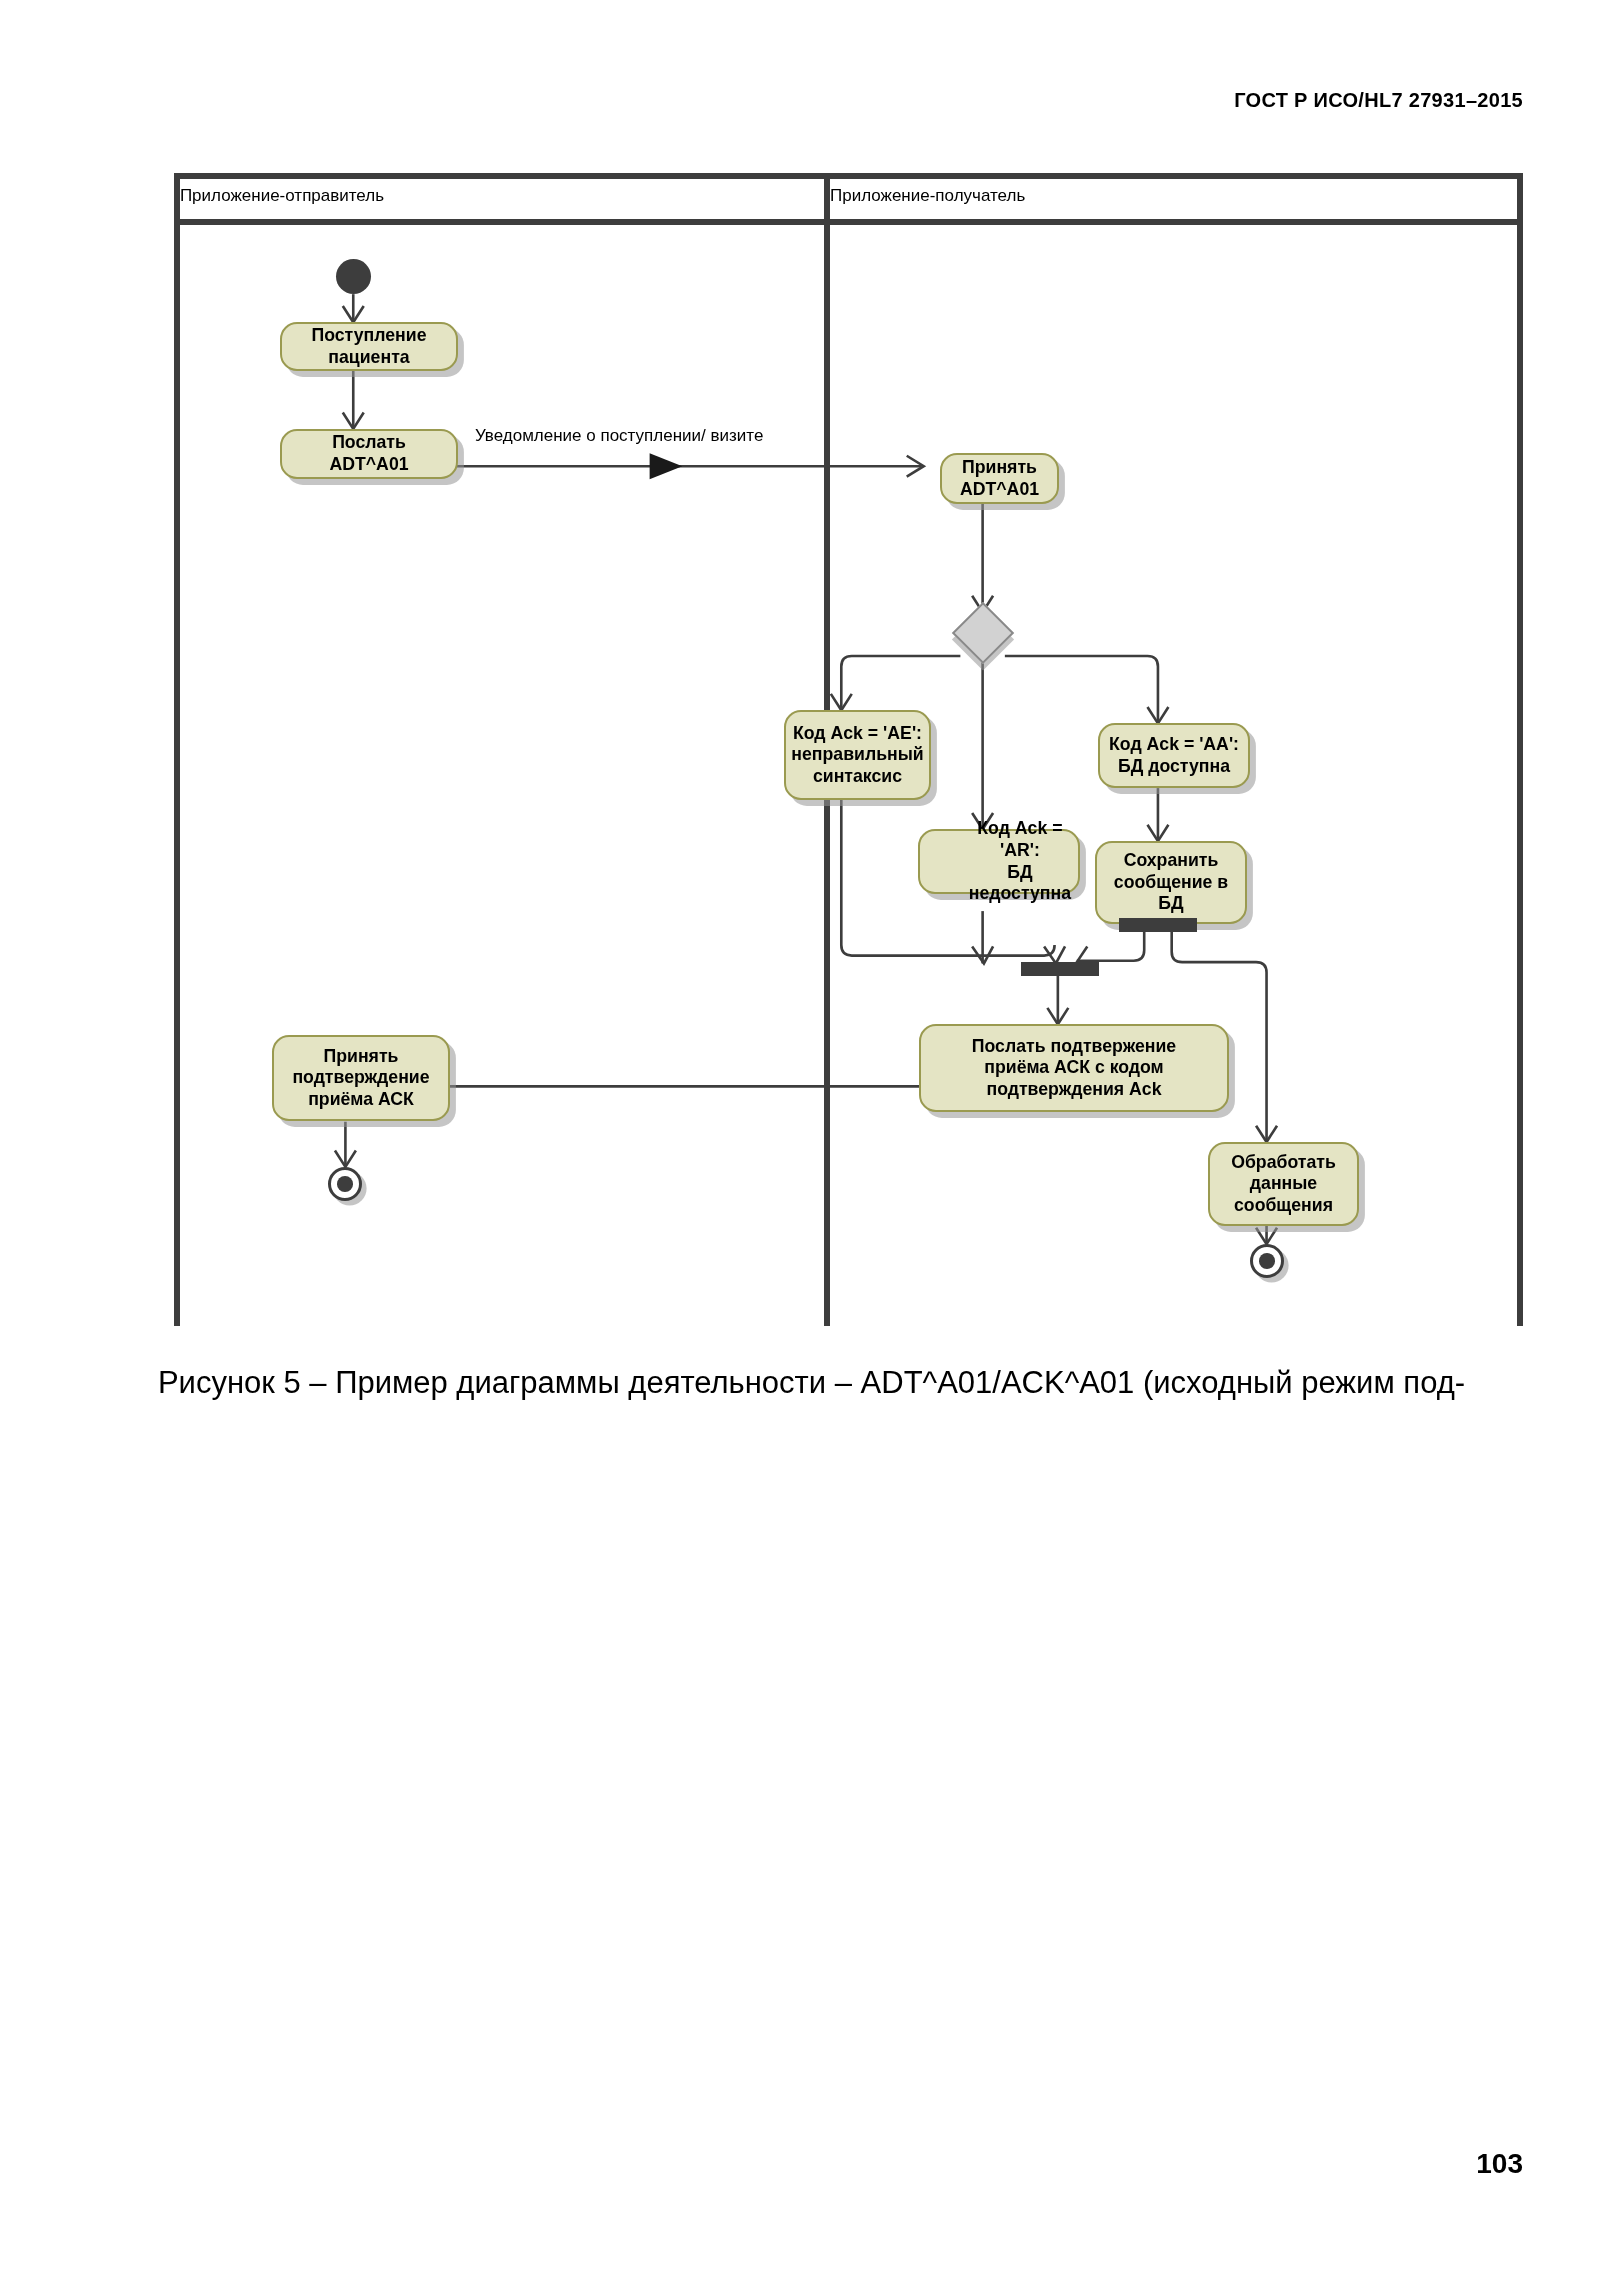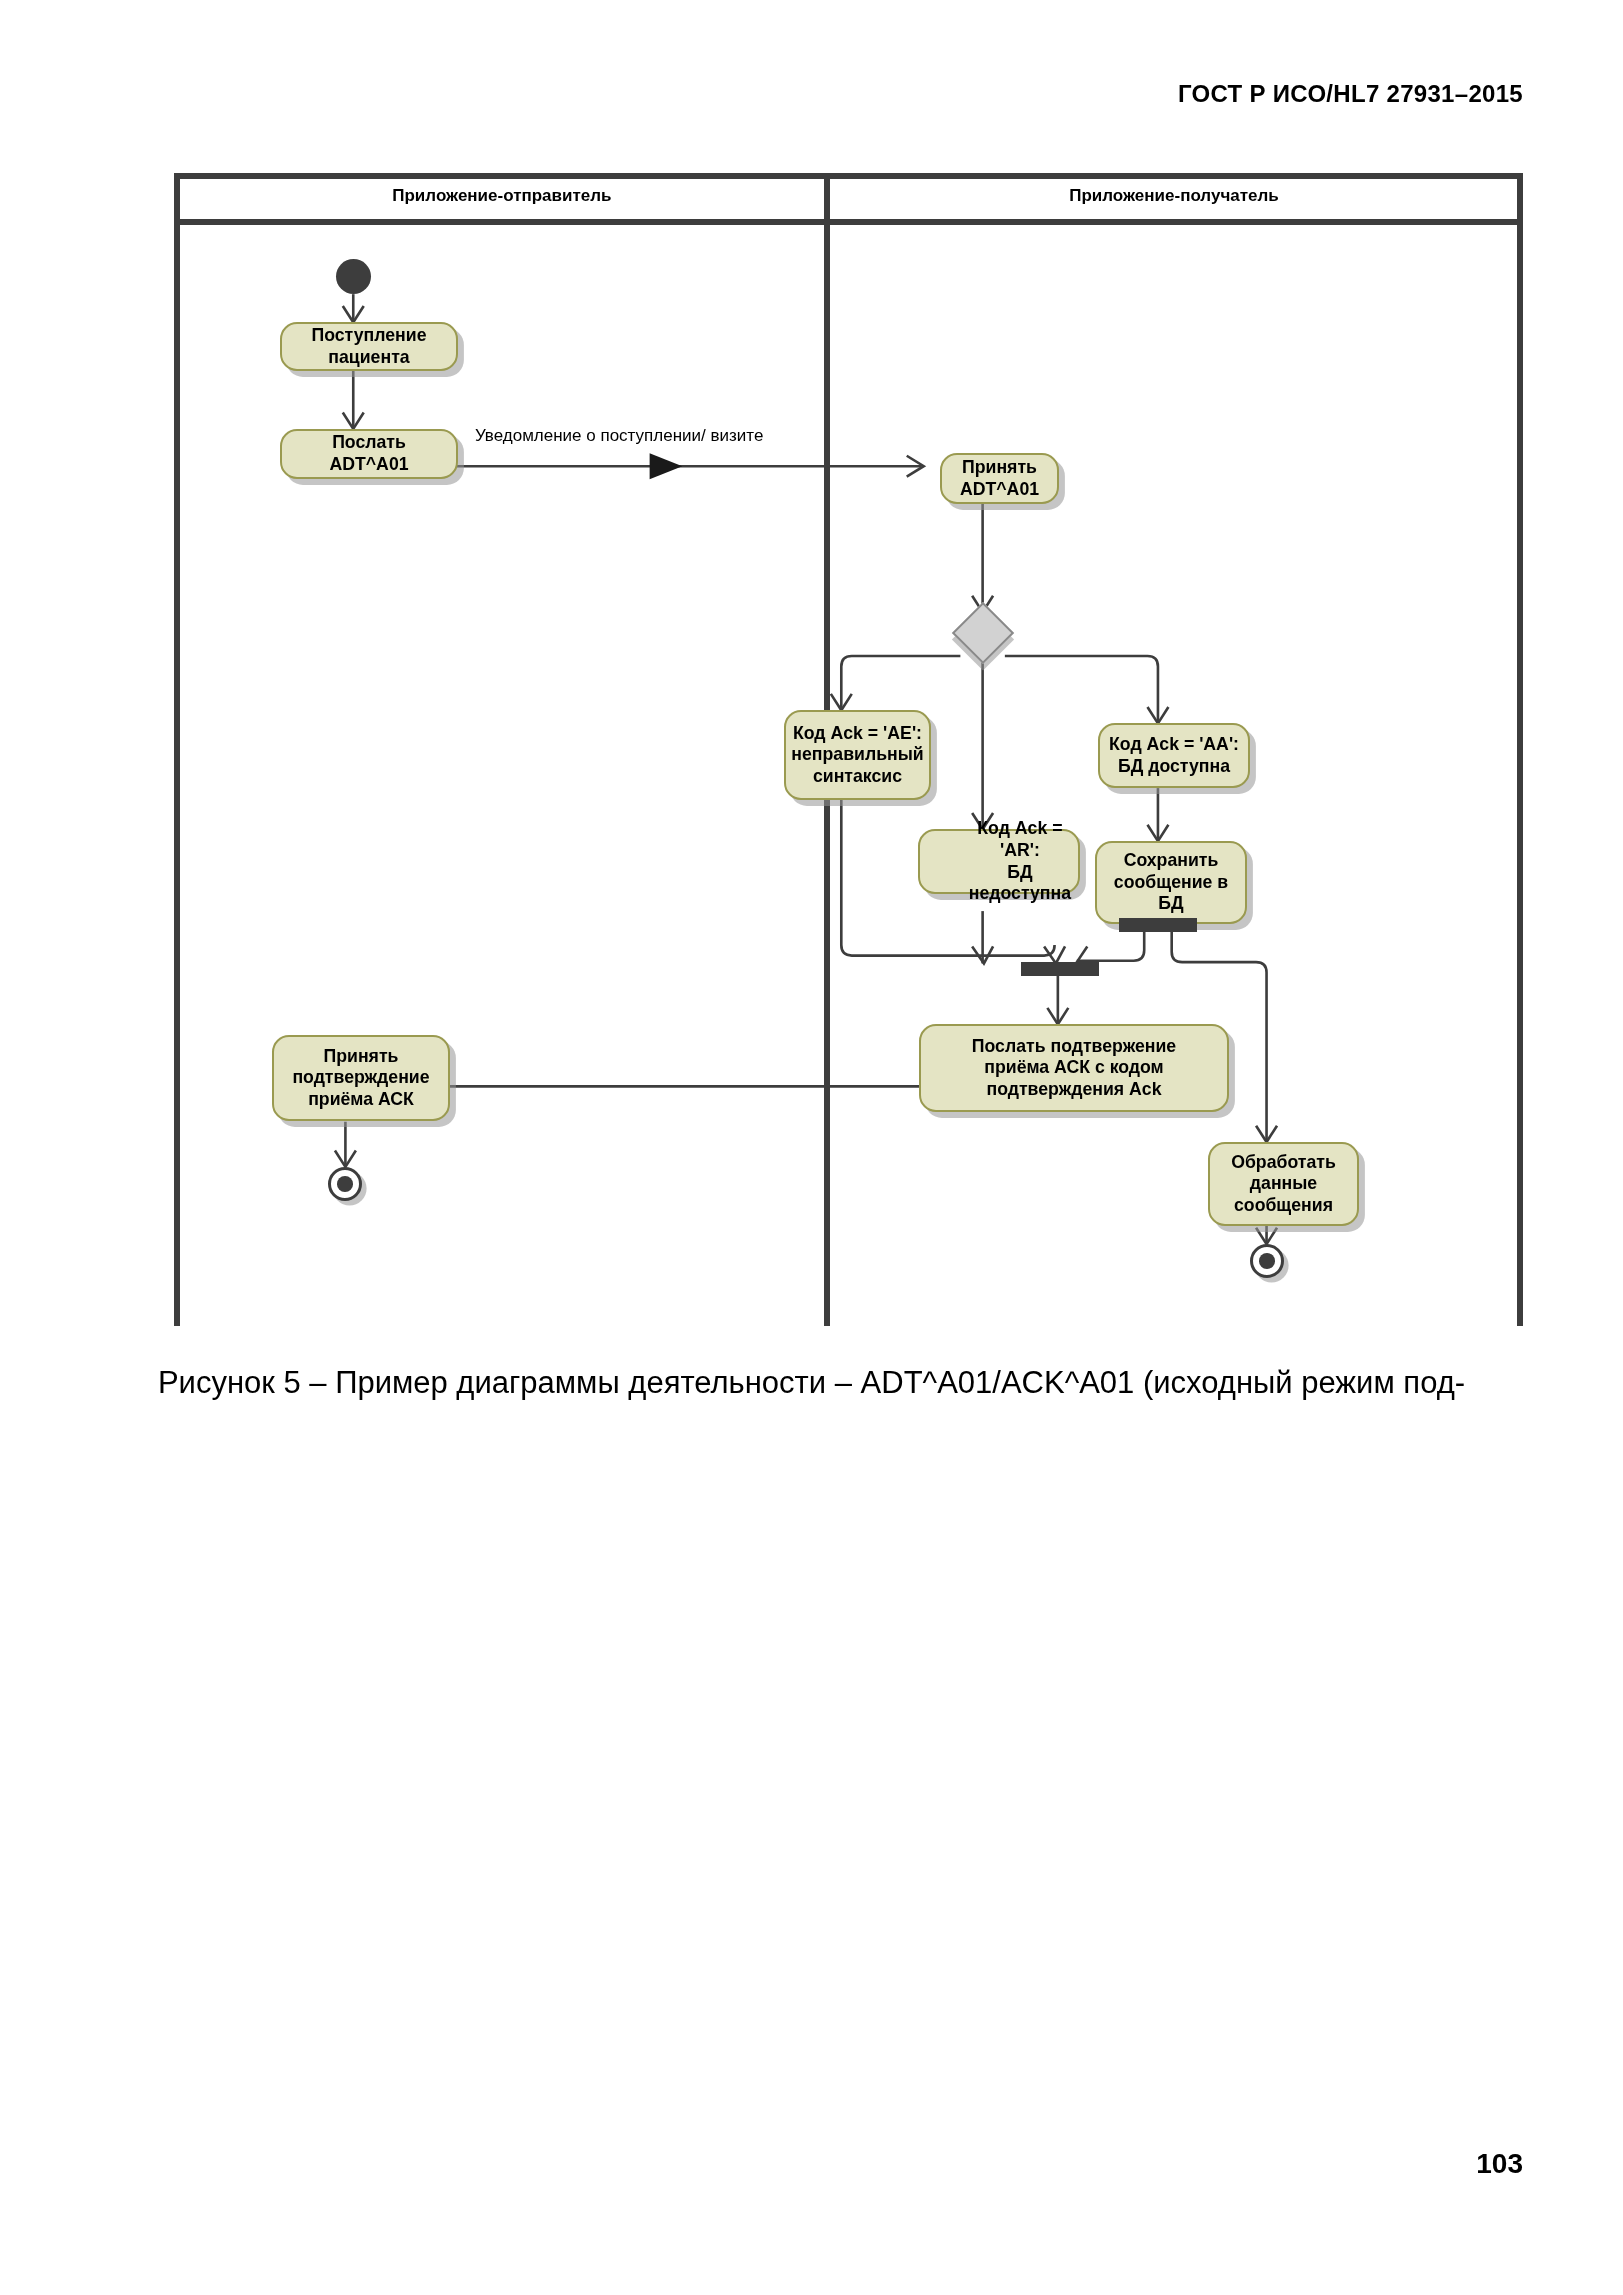--- a/index.html
+++ b/index.html
@@ -12,23 +12,23 @@
     height: 2295px;
     position: relative;
     font-family: "Liberation Sans", sans-serif;
     color: #000000;
     overflow: hidden;
   }
 
   
   #page-header {
     position: absolute;
-    top: 80px;
+    top: 89px;
     right: 100px;
-    font-size: 24px;
+    font-size: 20px;
     font-weight: bold;
     letter-spacing: 0.3px;
     white-space: nowrap;
   }
 
   
   #page-number {
     position: absolute;
     top: 2148px;
     right: 100px;
@@ -46,23 +46,23 @@
   }
   .frame-line {
     position: absolute;
     background: #3d3d3d;
   }
   .lane-header {
     position: absolute;
     top: 0;
     height: 46px;
     line-height: 46px;
-    text-align: center;
+    text-align: left;
     font-size: 17px;
-    font-weight: bold;
+    font-weight: normal;
     white-space: nowrap;
   }
 
   
   #wires {
     position: absolute;
     left: 0;
     top: 0;
     width: 1349px;
     height: 1153px;

